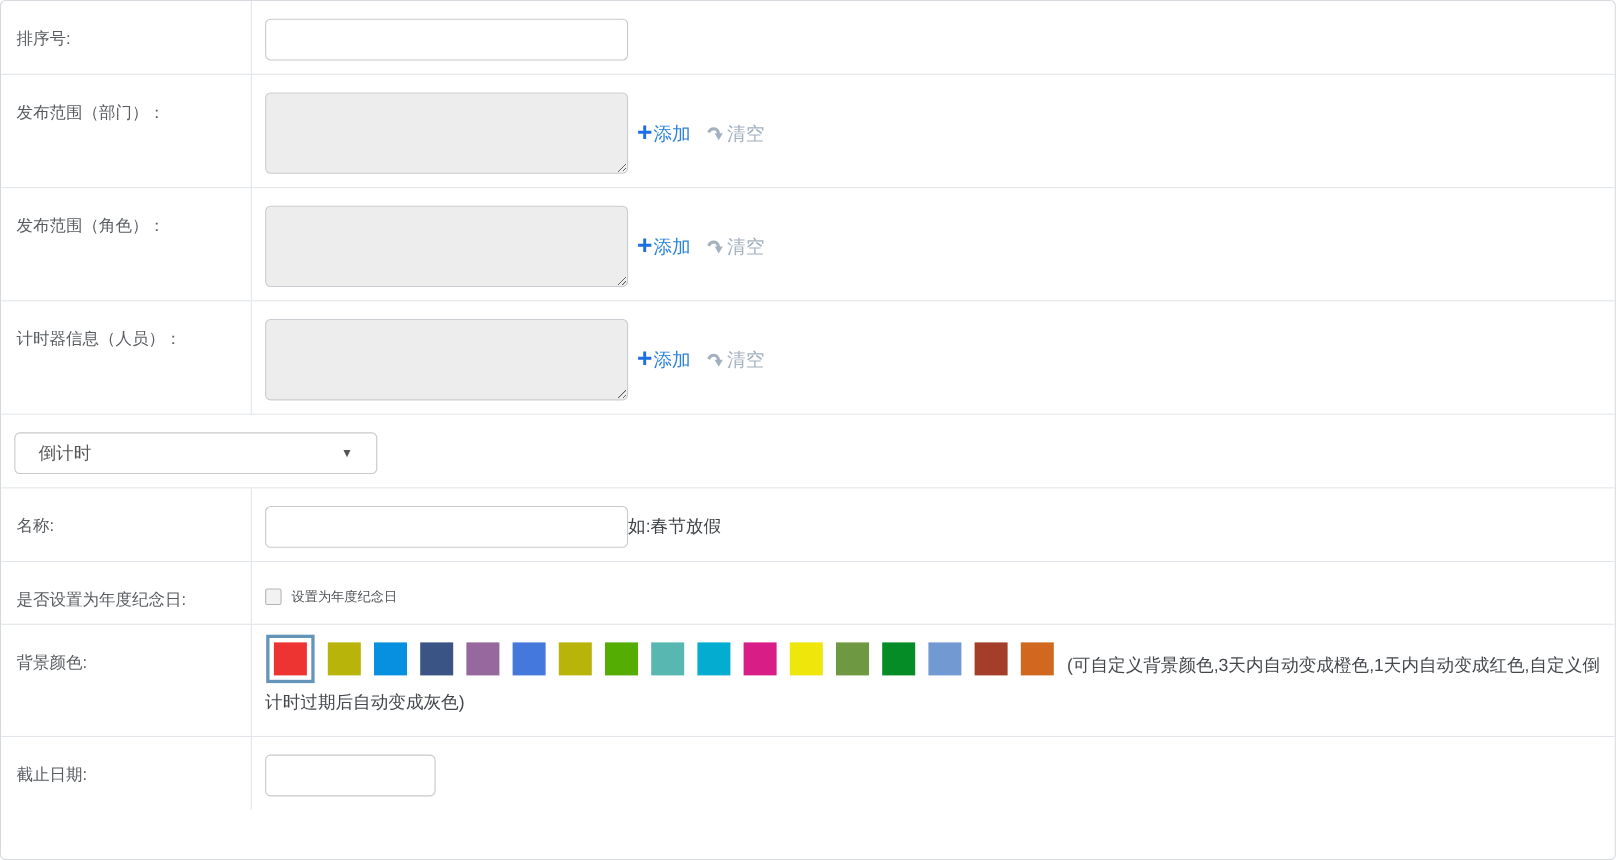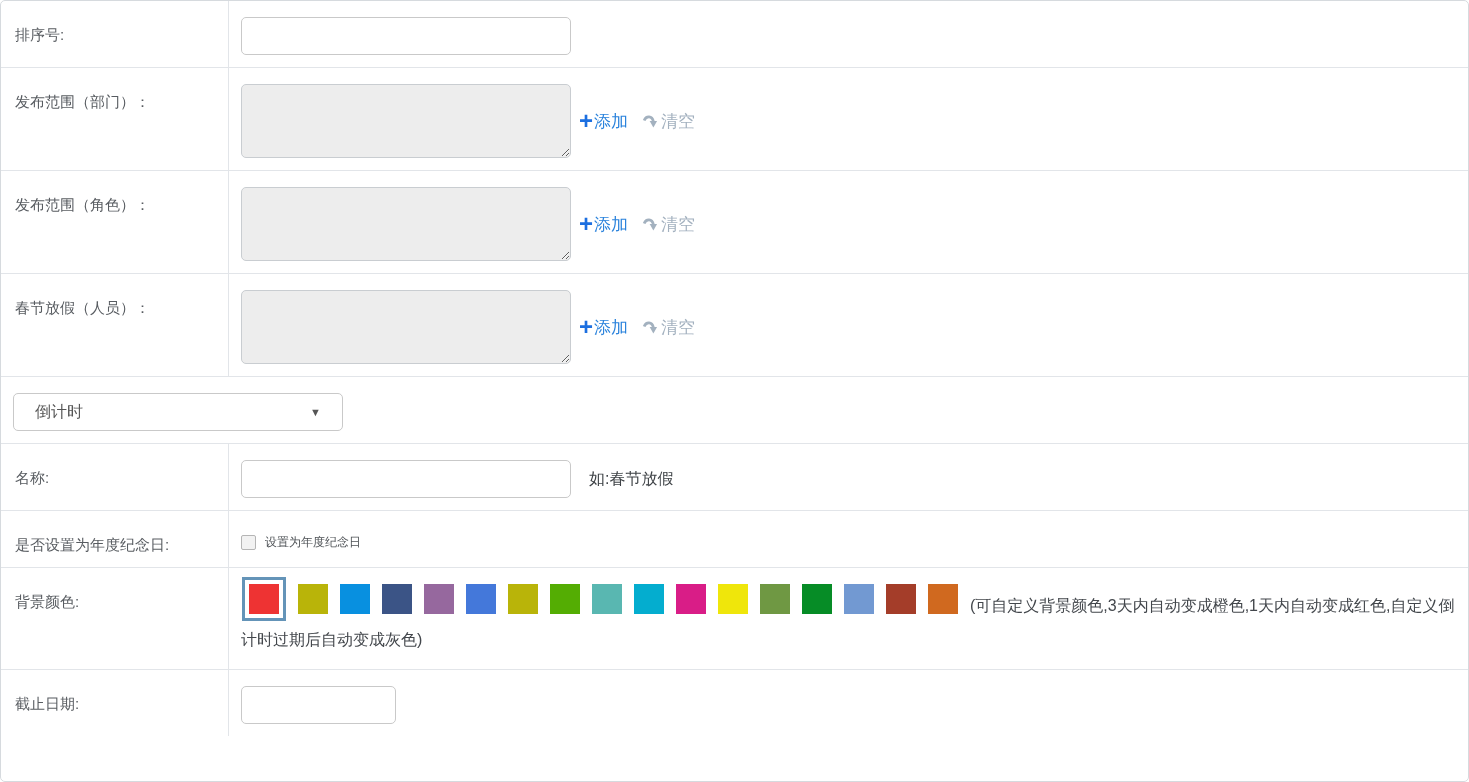--- a/index.html
+++ b/index.html
@@ -48,21 +48,21 @@
 
   .select-box {
     width: 330px; height: 38px;
     border: 1px solid #c9c9c9; border-radius: 5px; background: #fff;
     display: flex; align-items: center; padding: 0 21px;
     font-size: 16px; color: #555; cursor: pointer;
   }
   .select-box .select-value { flex: 1; }
   .select-box .select-arrow { font-size: 11px; color: #555; }
 
-  .hint-text { font-size: 16px; color: #3f4347; margin-left: 18px; }
+  .hint-text { font-size: 16px; color: #3f4347; margin-left: 0; }
 
   .checkbox-wrap { display: inline-flex; align-items: center; margin-top: 7px; cursor: pointer; }
   .checkbox {
     width: 15px; height: 15px; border: 1px solid #b5b5b5; border-radius: 2px;
     background: #f2f2f2; display: inline-block;
   }
   .checkbox-label { font-size: 12px; color: #4e5256; margin-left: 9px; }
 
   .swatch-flow { font-size: 16px; color: #43474c; line-height: 34px; word-break: break-all; }
   .swatch {
@@ -125,21 +125,21 @@
                 <polygon points="7.2,7.6 14.2,7.6 10.7,13.6" fill="#a3b1bf"></polygon>
               </svg>
             </span>
             <span>清空</span>
           </a>
       </span>
     </div>
   </div>
 
   <div class="row">
-    <div class="label-cell">春节放假（人员）：</div>
+    <div class="label-cell">计时器信息（人员）：</div>
     <div class="content-cell v-flex">
       <textarea class="scope-area" readonly="" style=""></textarea>
       <span class="links">
         <a class="link link-add">
             <span class="plus-glyph">+</span>
             <span>添加</span>
           </a>
         <a class="link link-clear">
             <span class="clear-glyph">
               <svg width="17" height="17" viewBox="0 0 16 16">

